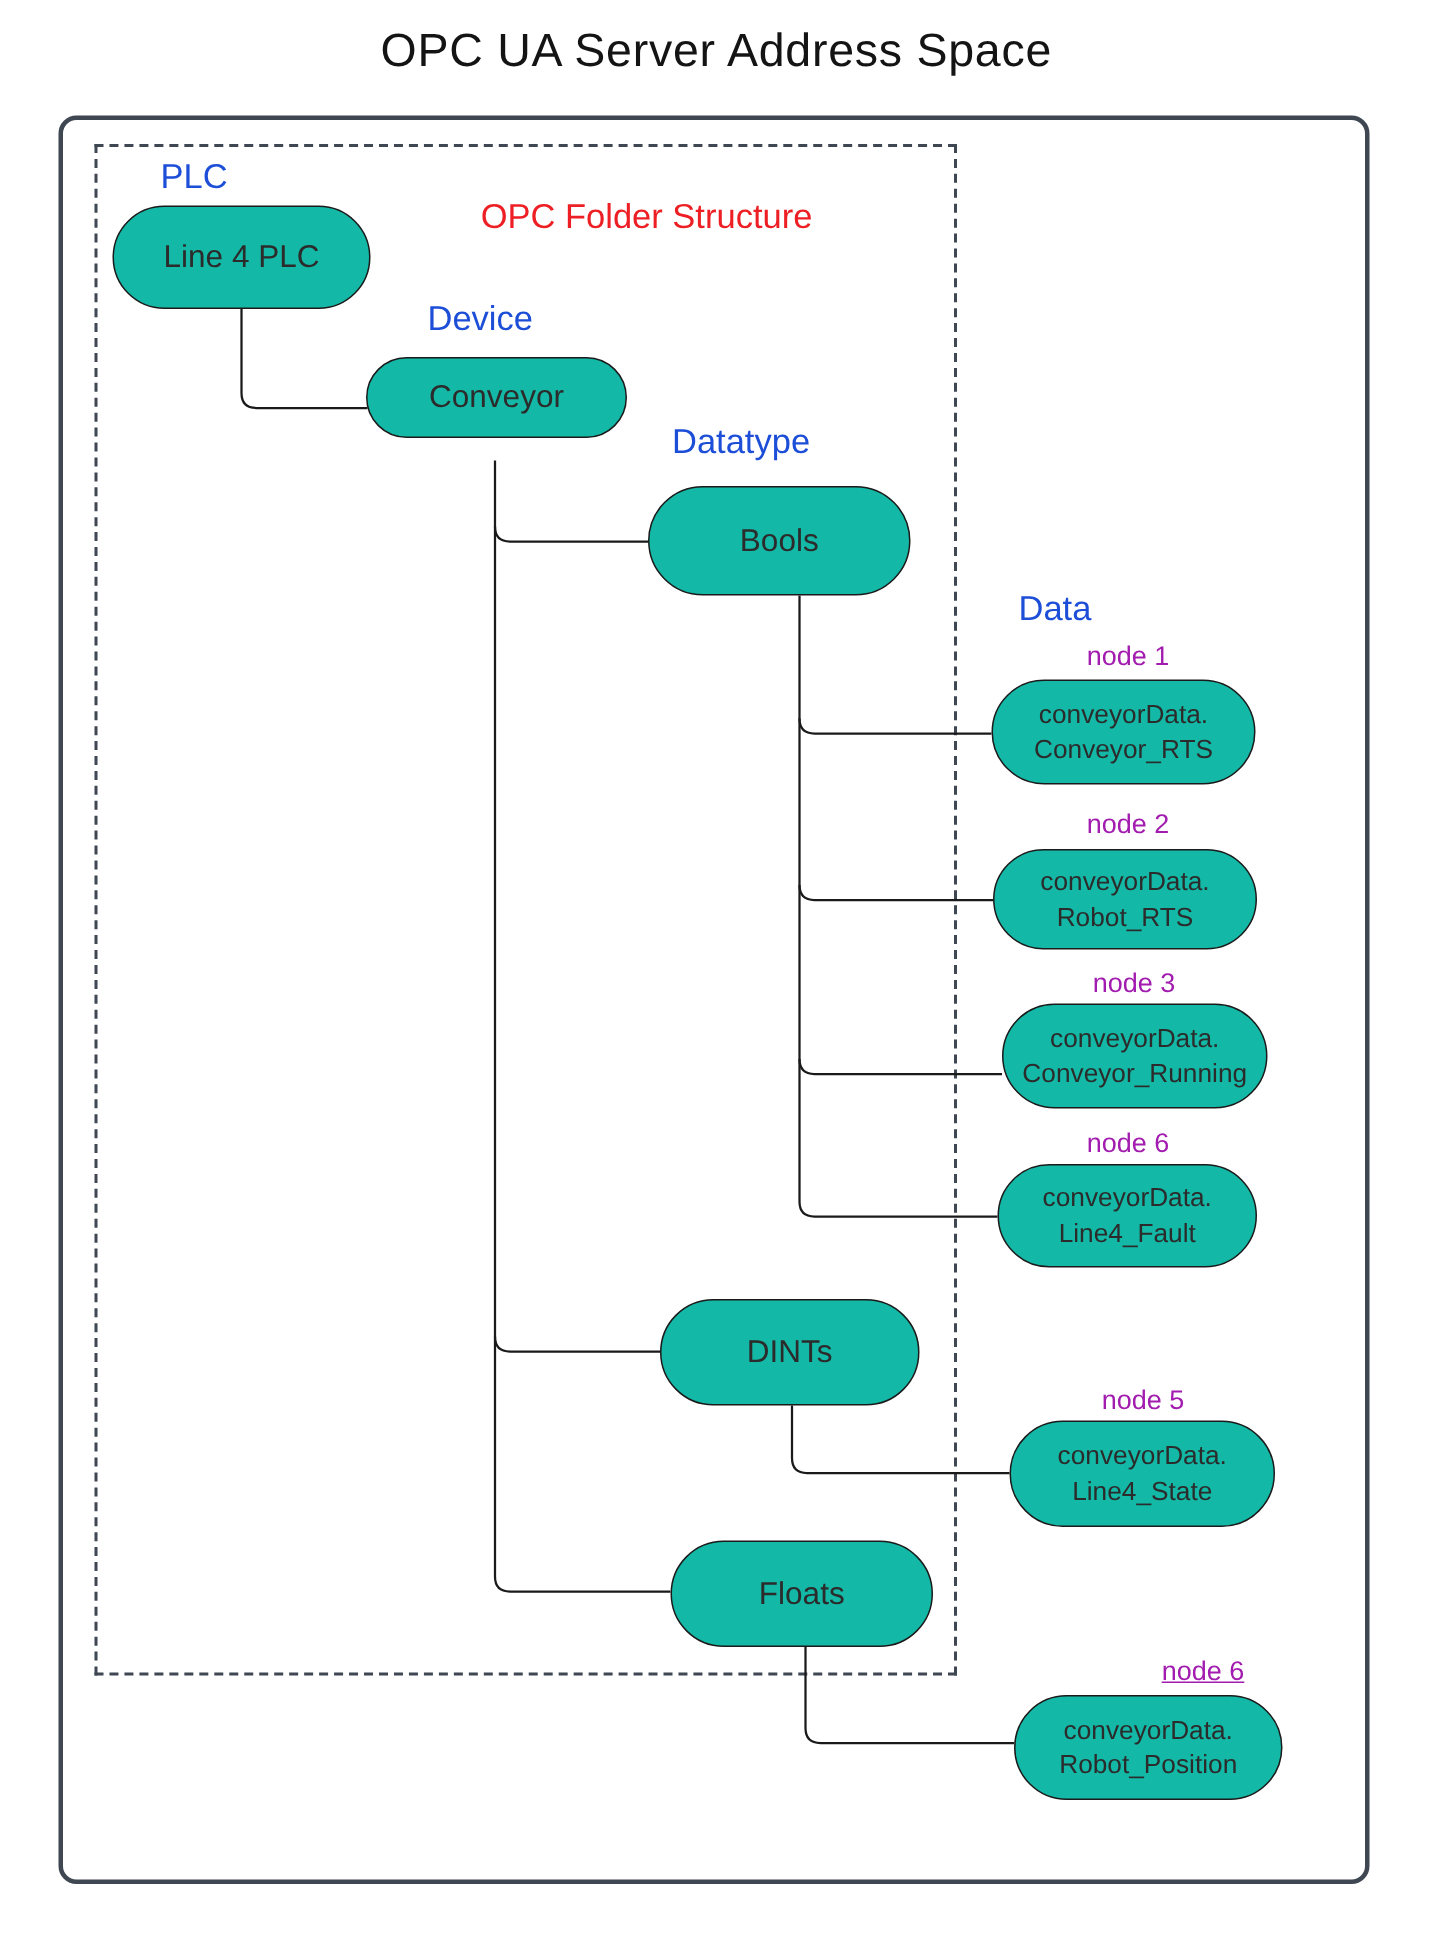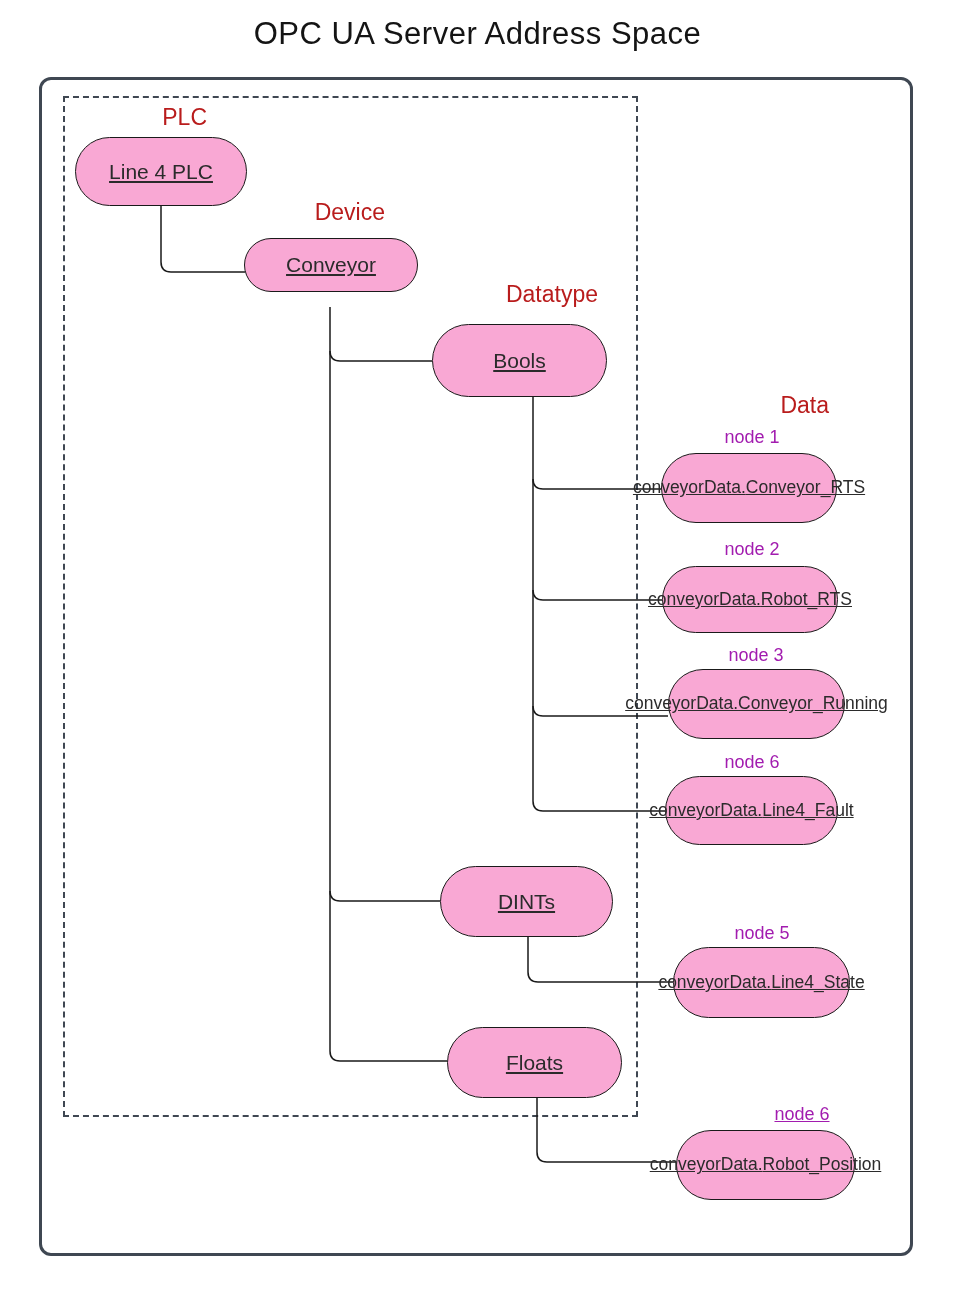--- a/index.html
+++ b/index.html
@@ -15,34 +15,34 @@
   .outer-frame{
     position:absolute;left:39px;top:77px;width:874px;height:1179px;
     border:3px solid #3f4752;border-radius:12px;box-sizing:border-box;z-index:1;
   }
   .dashed-frame{
     position:absolute;left:63px;top:96px;width:575px;height:1021px;
     border:2px dashed #3f4752;box-sizing:border-box;z-index:1;
   }
   svg.connectors{position:absolute;left:0;top:0;width:955px;height:1304px;z-index:2;}
   .heading{
-    position:absolute;text-align:right;font-size:23px;color:#b91c1c;z-index:3;
+    position:absolute;text-align:left;font-size:23px;color:#1d4ed8;z-index:3;
   }
   .red-label{
     position:absolute;left:281px;top:131px;width:300px;text-align:center;
     font-size:23px;z-index:3;
   }
   .pill{
-    position:absolute;background:#f9a8d4;border:1.5px solid #1a1a1a;
+    position:absolute;background:#14b8a6;border:1.5px solid #1a1a1a;
     border-radius:40px;box-sizing:border-box;z-index:3;
     display:flex;align-items:center;justify-content:center;
-    font-size:21px;color:#2b2b2b;text-decoration:underline;
+    font-size:21px;color:#2b2b2b;
   }
   .pill.data{
-    font-size:17.5px;line-height:1.32;
+    font-size:17.5px;line-height:1.32;flex-direction:column;
   }
   .pill.data span{white-space:nowrap;}
   .node-label{
     position:absolute;width:160px;text-align:center;font-size:18px;
     color:#a21caf;z-index:3;
   }
   .node-label.underlined{text-decoration:underline;}
 </style>
 </head>
 <body>
@@ -67,20 +67,21 @@
       <path d="M528 937 V972 Q528 982 538 982 H673"></path>
       <path d="M537 1098 V1152 Q537 1162 547 1162 H676"></path>
     </g>
   </svg>
 
   <div class="heading" style="left:107px;top:104px;width:100px;">PLC</div>
   <div class="heading" style="left:285px;top:199px;width:100px;">Device</div>
   <div class="heading" style="left:448px;top:281px;width:150px;">Datatype</div>
   <div class="heading" style="left:679px;top:392px;width:150px;">Data</div>
 
+  <div class="red-label" style="color:#ed1f24;">OPC Folder Structure</div>
 
   <div class="pill" style="left:75px;top:137px;width:172px;height:69px;">Line 4 PLC</div>
   <div class="pill" style="left:244px;top:238px;width:174px;height:54px;">Conveyor</div>
   <div class="pill" style="left:432px;top:324px;width:175px;height:73px;">Bools</div>
   <div class="pill" style="left:440px;top:866px;width:173px;height:71px;">DINTs</div>
   <div class="pill" style="left:447px;top:1027px;width:175px;height:71px;">Floats</div>
 
   <div class="node-label" style="left:672px;top:427px;">node 1</div>
   <div class="pill data" style="left:661px;top:453px;width:176px;height:70px;">
     <span>conveyorData.</span>

